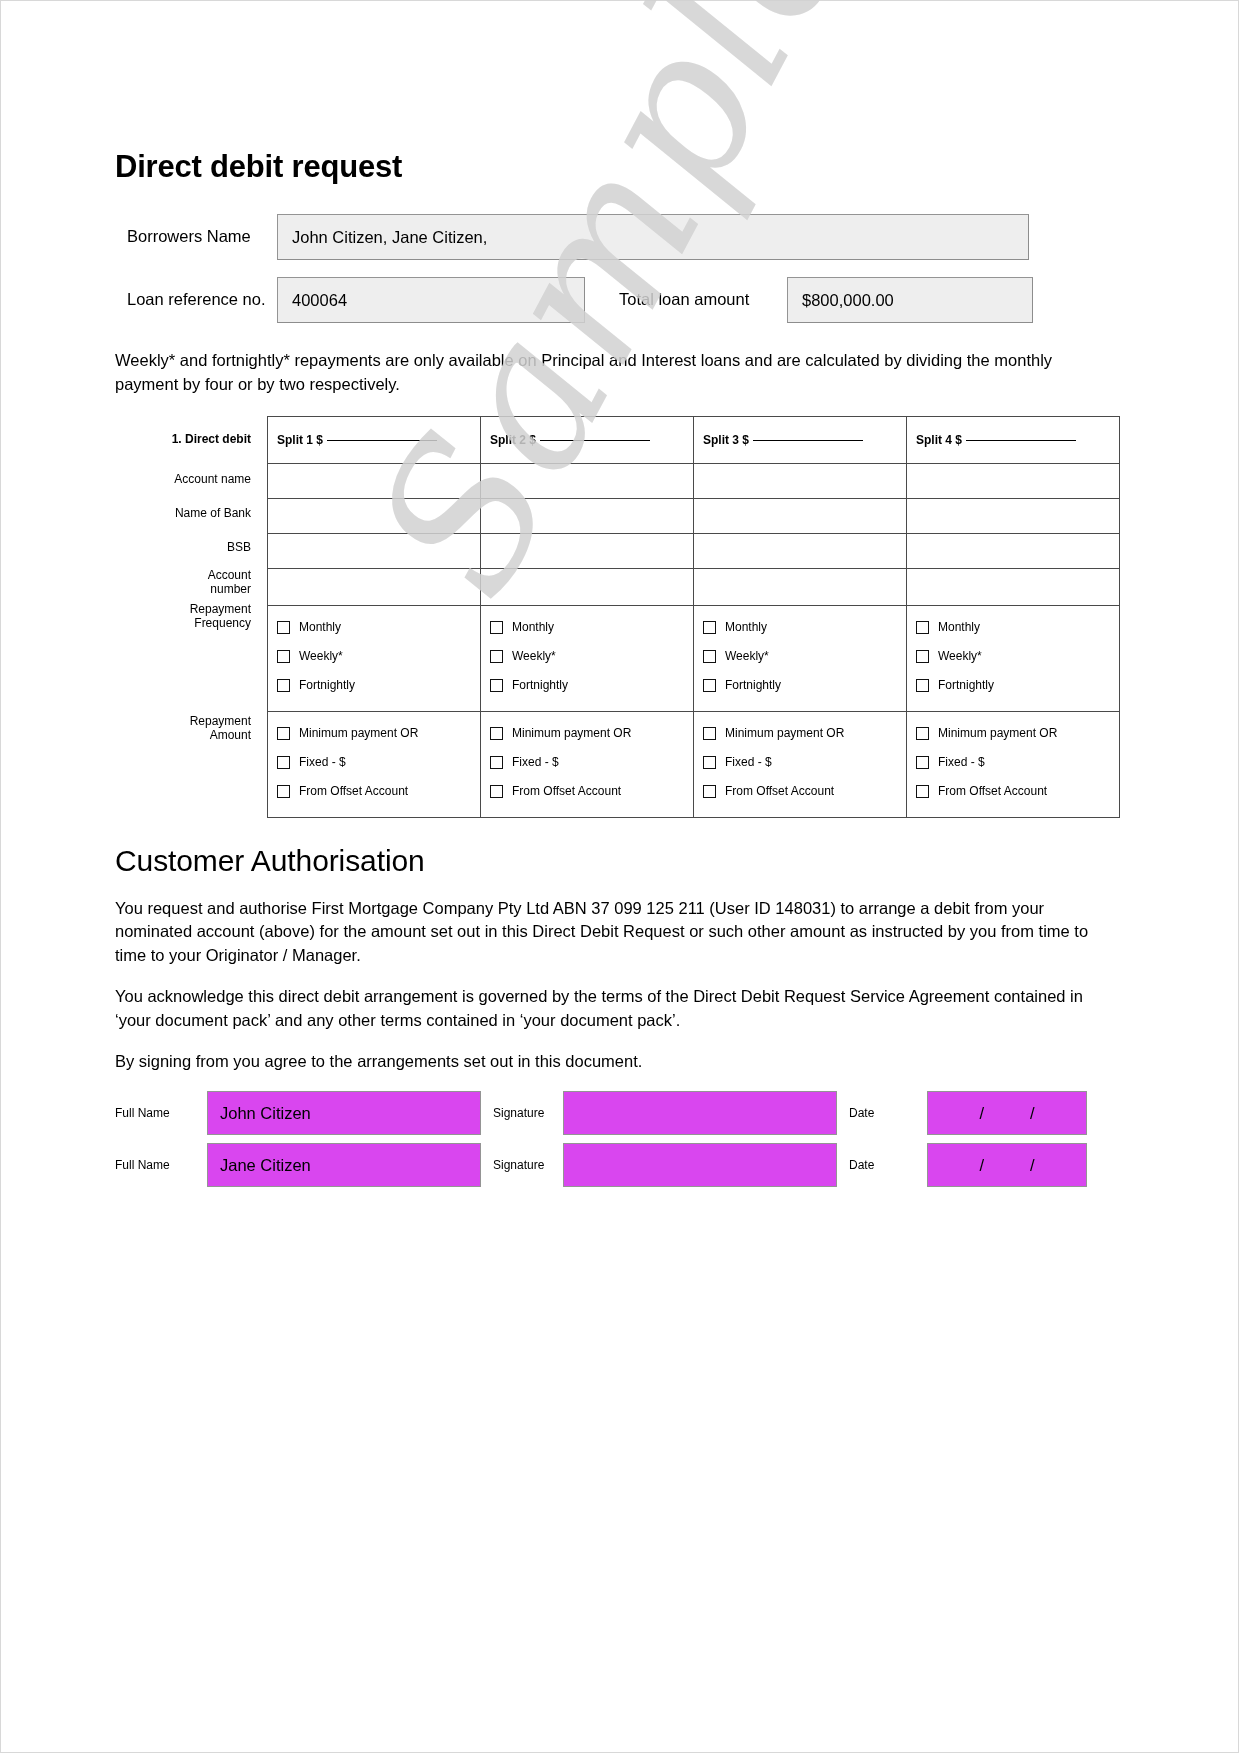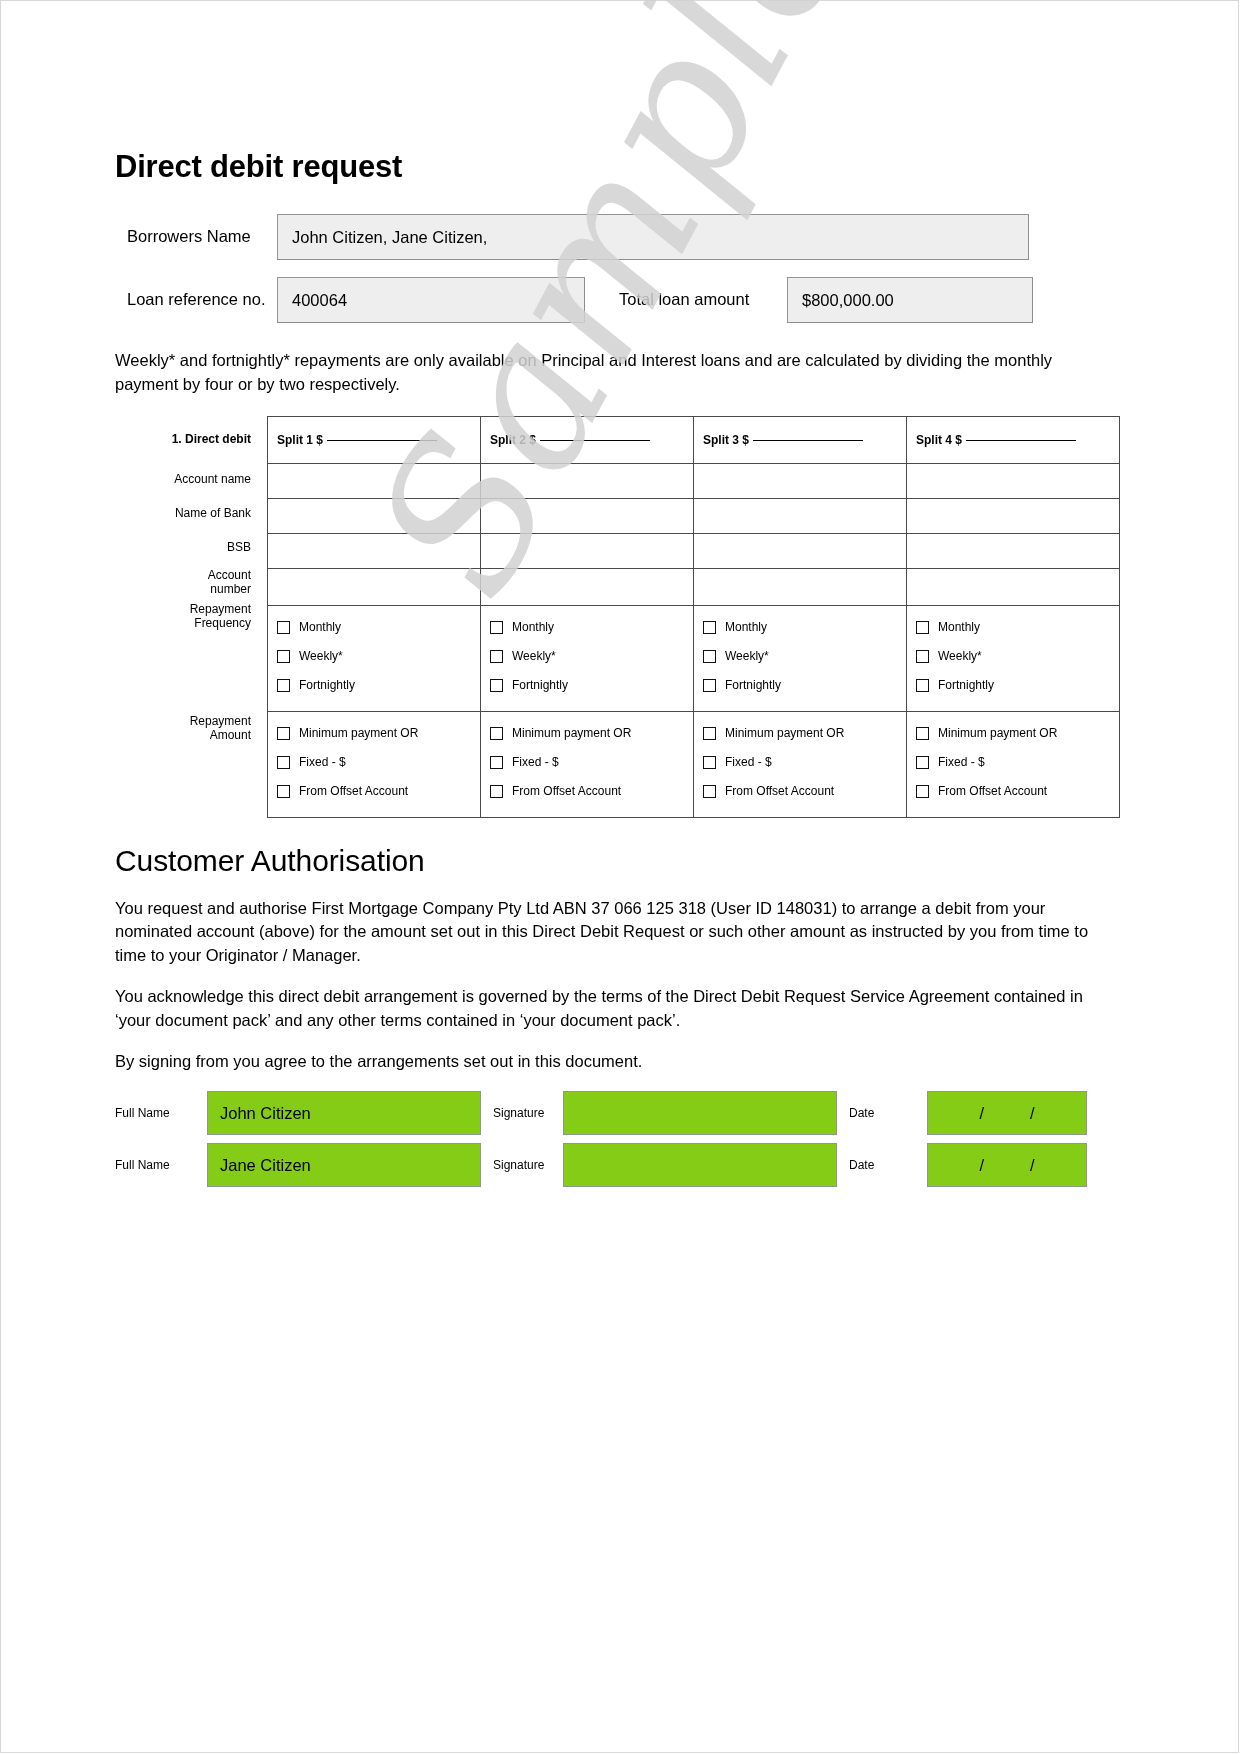--- a/index.html
+++ b/index.html
@@ -208,21 +208,21 @@
     margin-bottom: 8px;
   }
   .sig-lbl {
     font-size: 12px;
     white-space: nowrap;
   }
   .sig-lbl-name { width: 92px; }
   .sig-lbl-sig  { width: 82px; padding-left: 12px; box-sizing: border-box; }
   .sig-lbl-date { width: 90px; padding-left: 12px; box-sizing: border-box; }
   .sig-box {
-    background: #84cc16;
+    background: #d946ef;
     border: 1px solid #949494;
     box-sizing: border-box;
     height: 44px;
     display: flex;
     align-items: center;
     padding: 0 12px;
     font-size: 16.5px;
   }
   .box-name { width: 274px; }
   .box-sign { width: 274px; }
@@ -432,21 +432,21 @@
                   <span class="cb"></span>
                   <span>From Offset Account</span>
                 </div>
           </td>
         </tr>
       </tbody>
         </table>
     </div>
 
     <h2 class="sec">Customer Authorisation</h2>
-    <p class="body">You request and authorise First Mortgage Company Pty Ltd ABN 37 066 125 318 (User ID 148031) to arrange a debit from your nominated account (above) for the amount set out in this Direct Debit Request or such other amount as instructed by you from time to time to your Originator / Manager.</p>
+    <p class="body">You request and authorise First Mortgage Company Pty Ltd ABN 37 099 125 211 (User ID 148031) to arrange a debit from your nominated account (above) for the amount set out in this Direct Debit Request or such other amount as instructed by you from time to time to your Originator / Manager.</p>
     <p class="body">You acknowledge this direct debit arrangement is governed by the terms of the Direct Debit Request Service Agreement contained in ‘your document pack’ and any other terms contained in ‘your document pack’.</p>
     <p class="body">By signing from you agree to the arrangements set out in this document.</p>
 
     <div class="sig-row">
       <div class="sig-lbl sig-lbl-name">Full Name</div>
       <div class="sig-box box-name">John Citizen</div>
       <div class="sig-lbl sig-lbl-sig">Signature</div>
       <div class="sig-box box-sign"></div>
       <div class="sig-lbl sig-lbl-date">Date</div>
       <div class="sig-box box-date">

